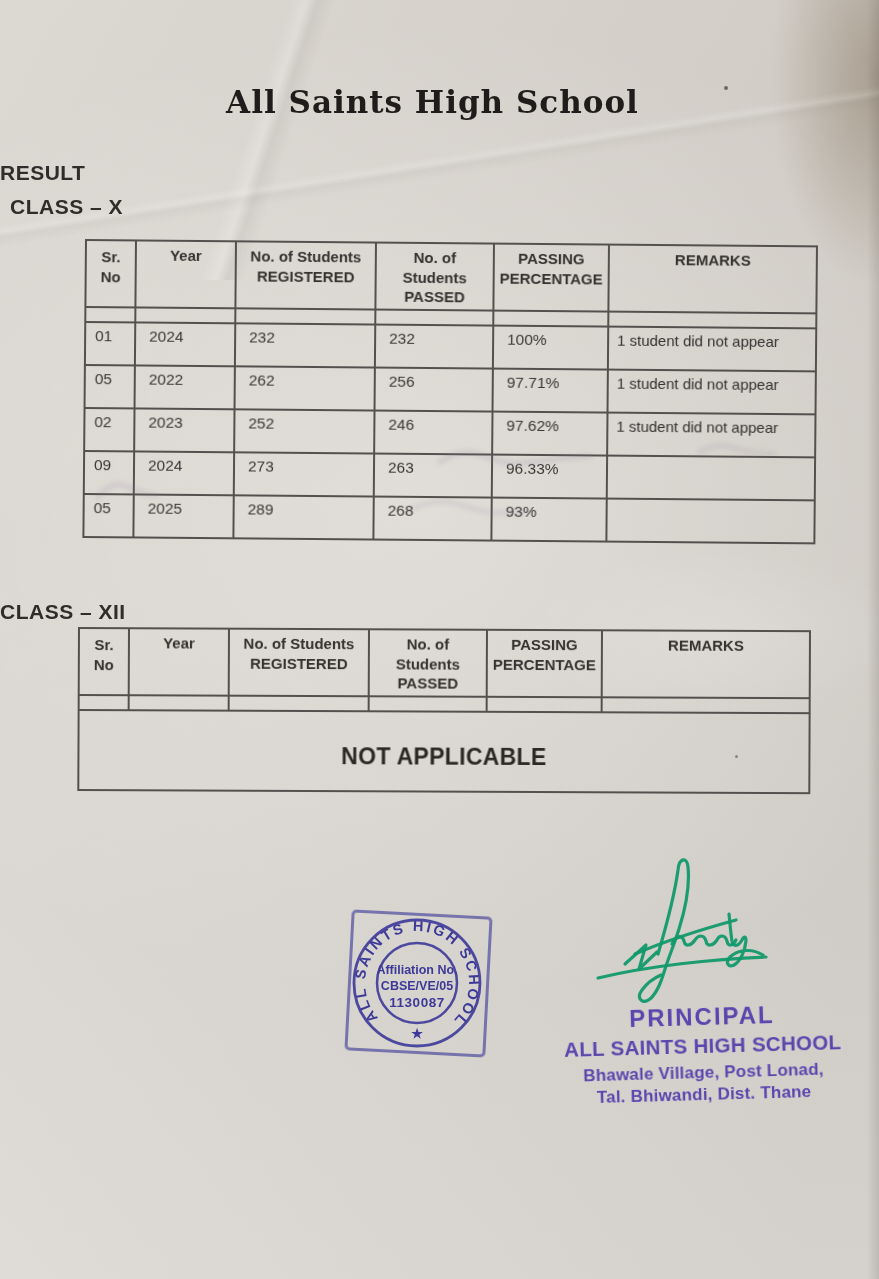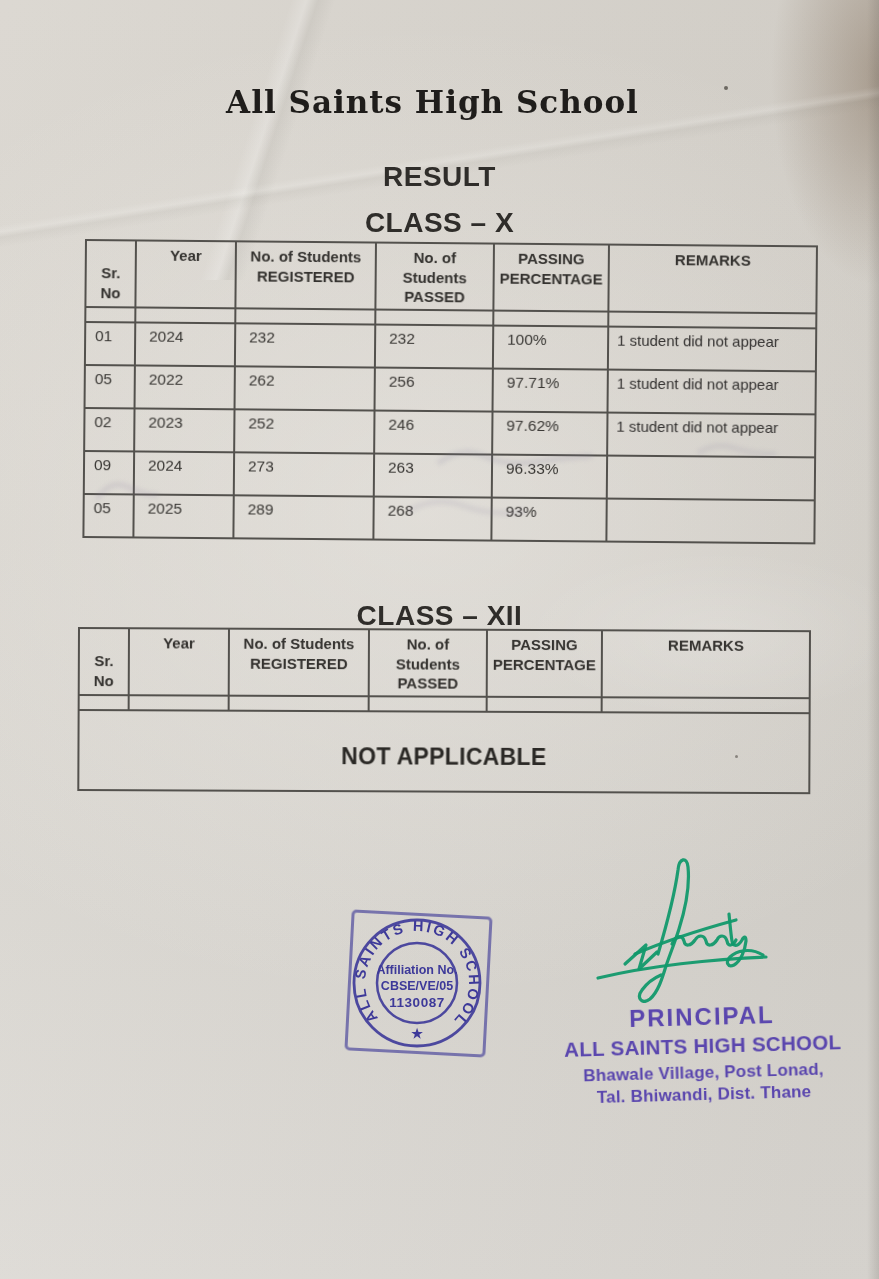--- a/index.html
+++ b/index.html
@@ -19,33 +19,33 @@
     background:linear-gradient(171deg, transparent 29%, rgba(252,252,250,.16) 30.2%, rgba(120,118,110,.07) 31.2%, transparent 33%);}
   .sheen{left:48%;top:530px;width:52%;height:260px;
     background:radial-gradient(60% 45% at 65% 40%, rgba(255,255,255,.16), transparent 72%);}
   .edge-r{right:0;top:0;width:12px;height:100%;
     background:linear-gradient(90deg, transparent, rgba(95,90,82,.20));}
 
   .inkprint{filter:blur(.25px);}
 
   .school-title{position:absolute;left:0;right:14px;top:84px;margin:0;text-align:center;
     font-family:"DejaVu Serif", serif;font-weight:700;font-size:31px;color:#1f1d1b;letter-spacing:1px;}
-  .h-sub{position:absolute;left:0;right:0;text-align:center;
-    font-weight:700;font-size:28px;color:#2f2d2a;letter-spacing:.5px;}
+  .h-sub{position:absolute;left:0;right:0;text-align:left;
+    font-weight:700;font-size:21px;color:#2f2d2a;letter-spacing:.5px;}
   .h-result{top:161px;}
-  .h-classx{top:207px;}
+  .h-classx{top:195px;padding-left:10px;}
   .h-classxii{top:570px;margin-top:30px;}
 
   table.tbl{position:absolute;border-collapse:collapse;table-layout:fixed;}
   .tbl-x{left:85px;top:239px;width:731px;transform:rotate(.5deg);transform-origin:0 0;}
   .tbl-xii{left:78px;top:627px;width:731px;transform:rotate(.25deg);transform-origin:0 0;}
   .tbl th,.tbl td{border:2px solid #53514d;}
   .tbl th{font-size:15px;font-weight:700;color:#34322f;text-align:center;vertical-align:top;
     white-space:pre-line;line-height:1.3;padding:4px 2px 2px;}
-  .tbl th.c0{padding-top:22px;}
+  .tbl th.c0{padding-top:6px;}
   .tbl-x thead tr{height:58px;}
   .tbl-xii thead tr{height:66px;}
   tr.spacer{height:15px;}
   .tbl tbody tr.data{height:43px;}
   .tbl td{font-size:15.5px;color:#3a3835;vertical-align:top;padding:4px 4px 0 13px;}
   .tbl td.c0{padding-left:9px;border-radius:14px;}
   .tbl td.c5{padding-left:8px;font-size:15px;color:#333130;}
   tr.narow{height:80px;}
   td.na{text-align:center;vertical-align:middle;font-size:23px;font-weight:700;
     color:#2b2926;letter-spacing:.3px;padding:16px 0 4px;}

